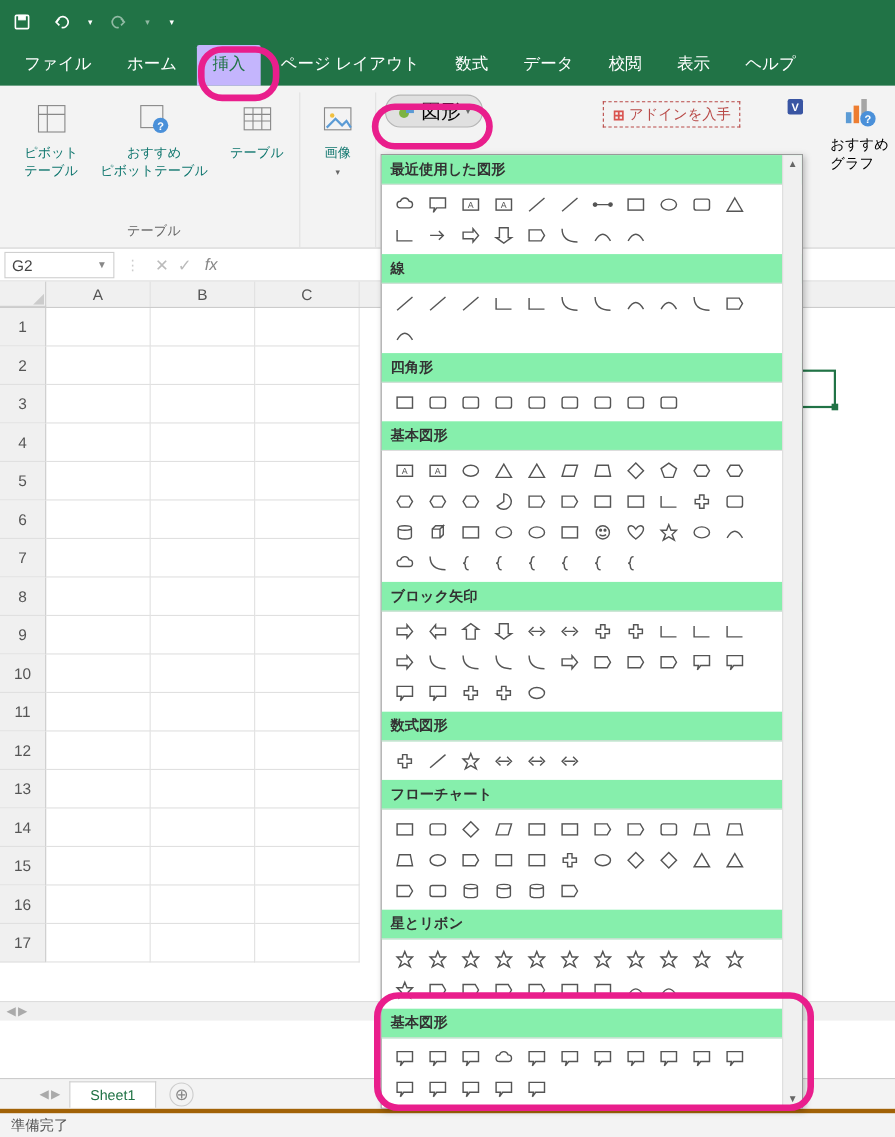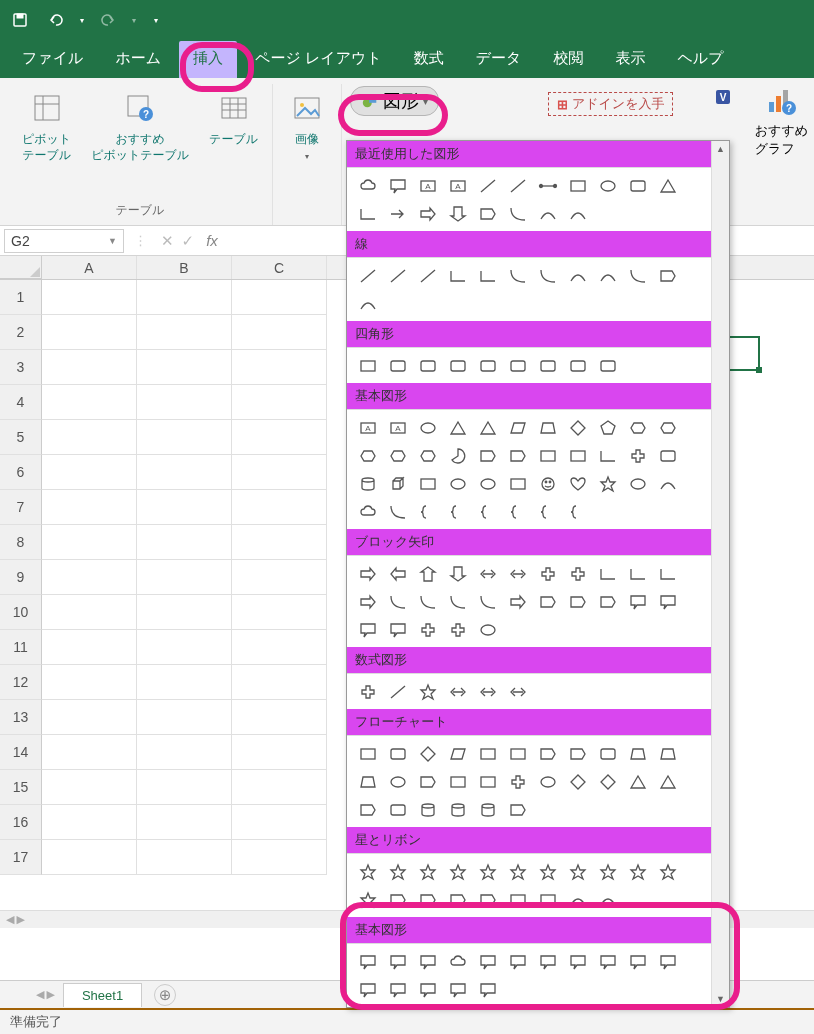--- a/index.html
+++ b/index.html
@@ -37,21 +37,21 @@
   .chart-btn { position: absolute; right: 6px; top: 4px; display: flex; flex-direction: column; align-items: center; gap: 4px; cursor: pointer; }
 
   
   .hl { position: absolute; border: 6px solid #e91e8c; border-radius: 22px; pointer-events: none; z-index: 50; }
   .hl-insert { left: 180px; top: 42px; width: 74px; height: 50px; }
   .hl-shapes { left: 338px; top: 94px; width: 110px; height: 42px; }
   .hl-callout { left: 340px; top: 902px; width: 400px; height: 108px; }
 
   
   .formula-row { height: 30px; display: flex; align-items: center; border-bottom: 1px solid #d4d4d4; background: #fff; }
-  .name-box { width: 120px; border: 1px solid #cfcfcf; margin: 2px 4px; height: 24px; display: flex; align-items: center; padding: 0 6px; font-size: 14px; color: #444; justify-content: space-between; }
+  .name-box { width: 100px; border: 1px solid #cfcfcf; margin: 2px 4px; height: 24px; display: flex; align-items: center; padding: 0 6px; font-size: 14px; color: #444; justify-content: space-between; }
   .name-box .dd { color: #888; font-size: 9px; }
   .fx-btns { display: flex; gap: 8px; padding: 0 8px; color: #bbb; }
   .fx-btns span { font-size: 15px; }
   .fx-label { font-style: italic; color: #888; font-size: 15px; padding-left: 4px; }
 
   
   .grid-area { display: flex; height: 630px; overflow: hidden; position: relative; }
   .col-headers { display: flex; background: #f0f0f0; border-bottom: 1px solid #ccc; height: 24px; }
   .corner { width: 42px; background: #f0f0f0; border-right: 1px solid #ccc; border-bottom: 1px solid #ccc; display:flex; align-items:flex-end; justify-content:flex-end; }
   .corner svg { width:10px; height:10px; margin:0 1px 1px 0; }
@@ -60,33 +60,33 @@
   .row { display: flex; height: 35px; }
   .row-h { width: 42px; background: #f0f0f0; border-right: 1px solid #ccc; border-bottom: 1px solid #e0e0e0; text-align: center; color: #555; font-size: 14px; line-height: 35px; }
   .cell { width: 95px; border-right: 1px solid #e0e0e0; border-bottom: 1px solid #e0e0e0; }
   .sel-cell { position: absolute; border: 2px solid #217346; width: 42px; height: 35px; left: 718px; top: 56px; }
   .sel-cell::after { content:''; position:absolute; right:-4px; bottom:-4px; width:6px; height:6px; background:#217346; }
 
   
   .gallery { position: absolute; left: 346px; top: 140px; width: 384px; background: #fff; border: 1px solid #999; box-shadow: 2px 2px 6px rgba(0,0,0,.25); z-index: 40; }
   .gal-scroll { position: absolute; right: 0; top: 0; bottom: 0; width: 18px; background: #f0f0f0; border-left: 1px solid #ddd; display:flex; flex-direction:column; justify-content:space-between; align-items:center; }
   .gal-scroll .arr { font-size:9px; color:#666; padding:3px 0; cursor:pointer; }
-  .gal-section-head { background: #d946ef; padding: 4px 8px; font-size: 13px; font-weight: normal; color: #333; border-bottom: 1px solid #ddd; }
+  .gal-section-head { background: #86efac; padding: 4px 8px; font-size: 13px; font-weight: bold; color: #333; border-bottom: 1px solid #ddd; }
   .gal-icons { display: flex; flex-wrap: wrap; padding: 4px 6px; gap: 1px; margin-right: 18px; }
   .gal-icon { width: 29px; height: 27px; display: flex; align-items: center; justify-content: center; cursor: pointer; border-radius: 2px; }
   .gal-icon svg { stroke: #555; stroke-width: 1.3; fill: none; }
 
   
   .sheet-tabs { height: 28px; border-top: 1px solid #ccc; display: flex; align-items: center; background: #f3f3f3; padding-left: 30px; gap: 2px; }
   .sheet-nav { display:flex; gap:2px; padding:0 6px; color:#aaa; font-size:11px; }
   .sheet-tab { background: #fff; border: 1px solid #ccc; border-bottom: none; padding: 4px 18px; font-size: 13px; color: #217346; position:relative; top:0; }
   .sheet-add { width: 22px; height: 22px; border: 1px solid #ccc; border-radius: 50%; display: flex; align-items: center; justify-content: center; margin-left: 10px; color: #888; cursor: pointer; font-size: 15px; }
 
   
-  .status-bar { height: 26px; background: #f3f3f3; border-top: 2px solid #a16207; display: flex; align-items: center; padding: 0 10px; font-size: 13px; color: #555; }
+  .status-bar { height: 26px; background: #f3f3f3; border-top: 4px solid #a16207; display: flex; align-items: center; padding: 0 10px; font-size: 13px; color: #555; }
 
   
   .hscroll { height: 18px; background: #f0f0f0; border-top:1px solid #ddd; display:flex; }
   .hscroll .thumb-area { flex:1; position:relative; }
 </style>
 </head>
 <body>
 
 <div class="titlebar">
   <div class="tb-btn">

